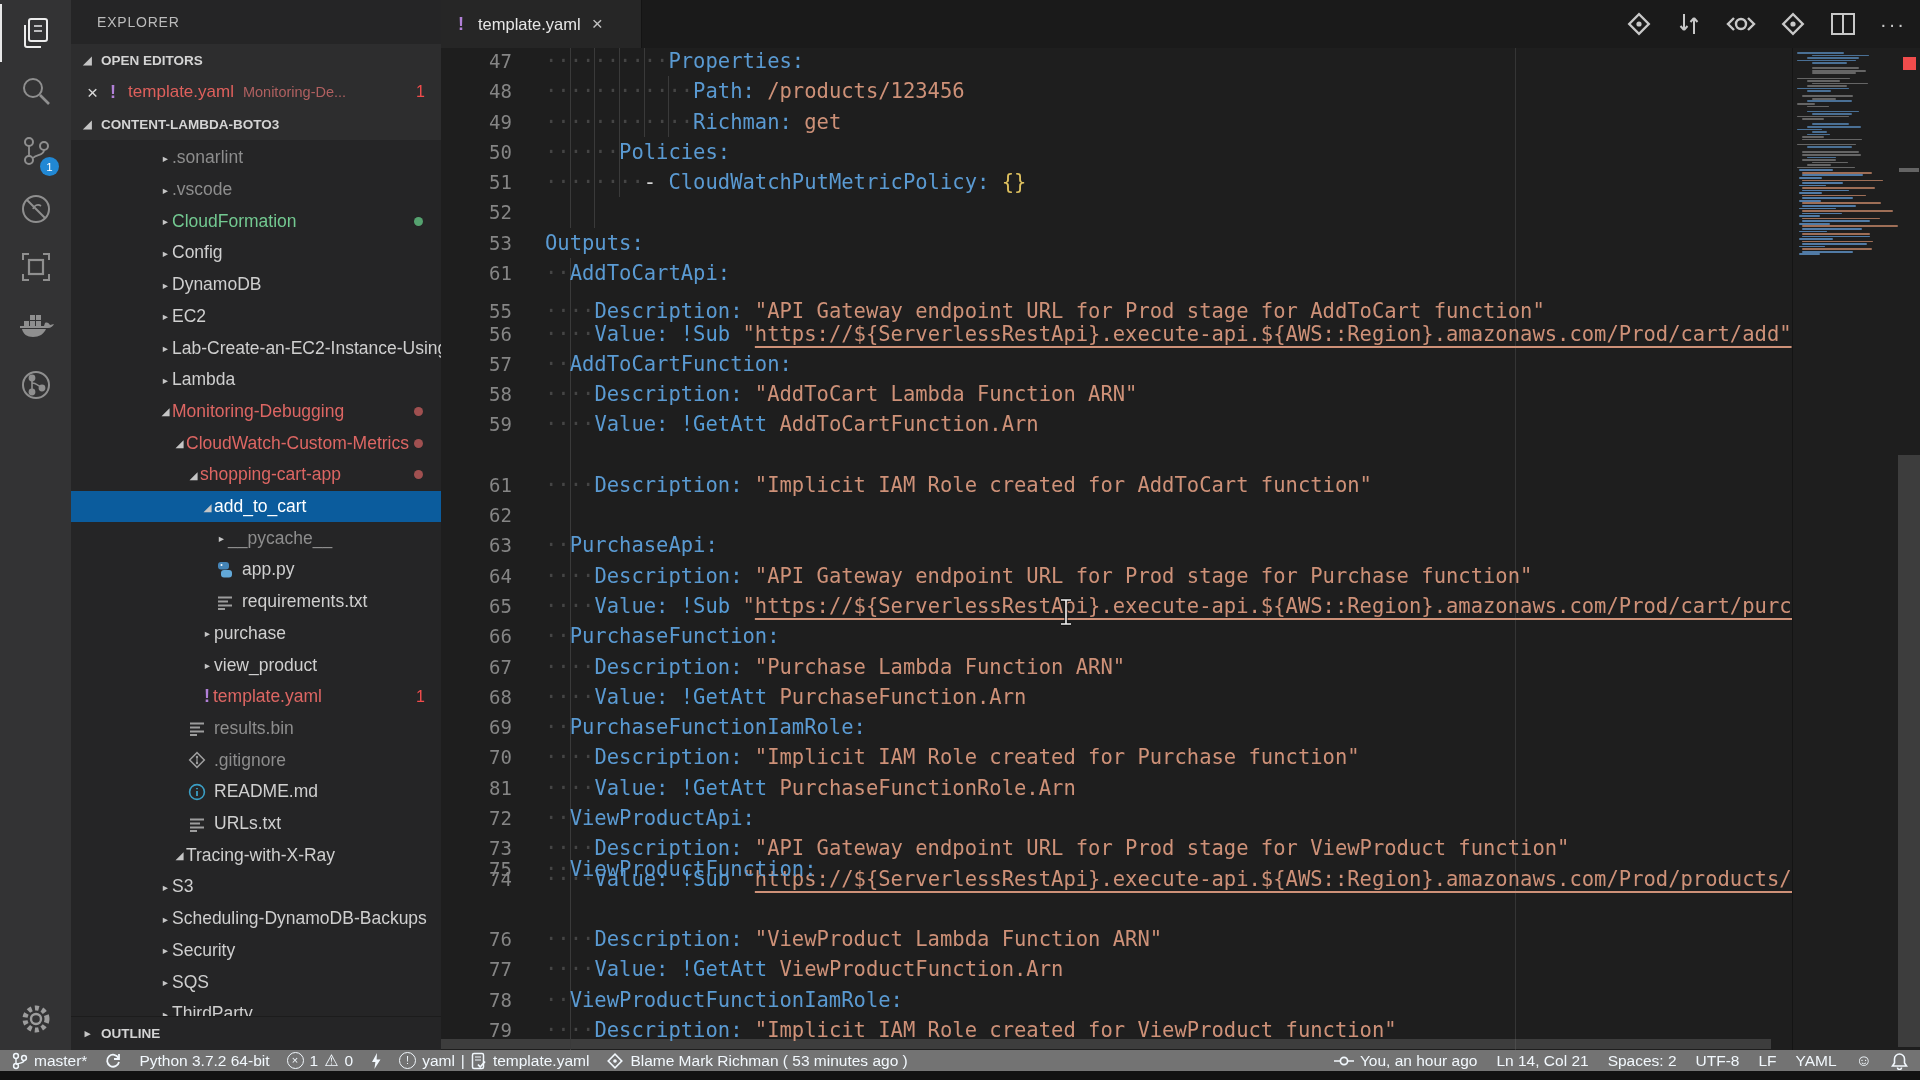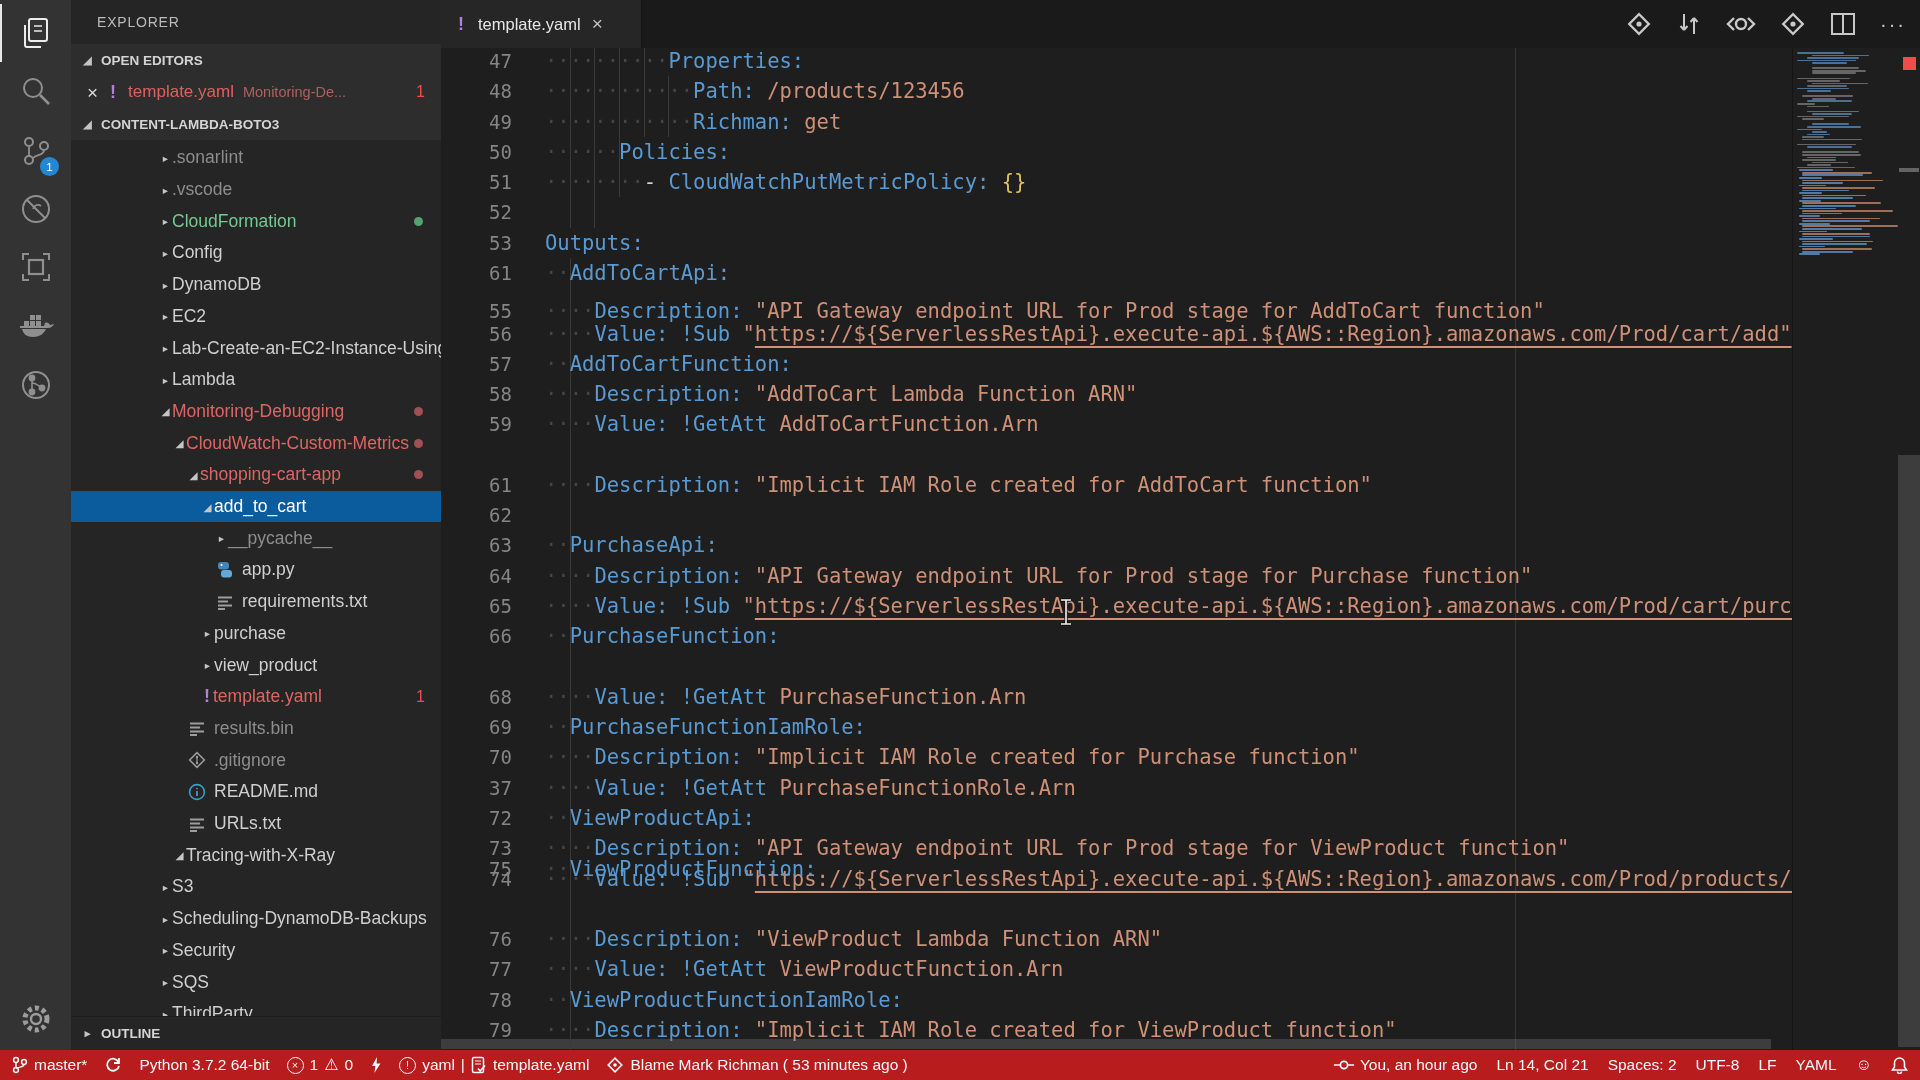--- a/index.html
+++ b/index.html
@@ -71,21 +71,21 @@
   
   .minimap { position:absolute; left:1792px; top:48px; width:106px; height:1002px; background:#1e1e1e;
              border-left:1px solid #141414; overflow:hidden; }
   .mmbar { position:absolute; height:1.7px; border-radius:1px; }
   .scrollzone { position:absolute; left:1898px; top:48px; width:22px; height:1002px; background:#1e1e1e; }
   .vthumb { position:absolute; left:0; top:407px; width:22px; height:592px; background:rgba(121,121,121,.35); }
   .errmark { position:absolute; left:5px; top:9px; width:13px; height:13px; background:#f14c4c; }
   .cursmark { position:absolute; left:1px; top:120px; width:20px; height:4px; background:#8a8a8a; opacity:.65; }
 
   
-  .status { position:absolute; left:0; top:1050px; width:1920px; height:30px; background:#b91c1c; color:#f2f8fd;
+  .status { position:absolute; left:0; top:1050px; width:1920px; height:21px; background:#737373; color:#f2f8fd;
             display:flex; align-items:center; font-size:15.5px; padding:0 12px; }
   .sgroup { display:flex; align-items:center; gap:17px; }
   .sright { margin-left:auto; display:flex; align-items:center; gap:19px; }
   .sitem { display:flex; align-items:center; gap:6px; cursor:pointer; white-space:nowrap; }
   .cir { width:17px; height:17px; border:1.3px solid #f2f8fd; border-radius:50%; display:inline-flex;
          align-items:center; justify-content:center; font-size:11px; line-height:1; flex:none; }
   .glyph { font-size:16px; line-height:1; }
 
   .ibeam { position:absolute; left:1058px; top:598px; z-index:9; pointer-events:none; }
 </style>
@@ -394,24 +394,25 @@
     <div class="cline" style="top: 270.52px;"><span class="lnum">56</span><span class="ccode"><span class="ws">····</span><span class="tk-k">Value:</span><span class="tk-t"> !Sub</span><span class="tk-s"> "</span><span class="tk-u">https://${ServerlessRestApi}.execute-api.${AWS::Region}.amazonaws.com/Prod/cart/add"</span></span></div>
     <div class="cline" style="top: 300.8px;"><span class="lnum">57</span><span class="ccode"><span class="ws">··</span><span class="tk-k">AddToCartFunction:</span></span></div>
     <div class="cline" style="top: 331.08px;"><span class="lnum">58</span><span class="ccode"><span class="ws">····</span><span class="tk-k">Description:</span><span class="tk-s"> "AddToCart Lambda Function ARN"</span></span></div>
     <div class="cline" style="top: 361.36px;"><span class="lnum">59</span><span class="ccode"><span class="ws">····</span><span class="tk-k">Value:</span><span class="tk-t"> !GetAtt</span><span class="tk-v"> AddToCartFunction.Arn</span></span></div>
     <div class="cline" style="top: 421.92px;"><span class="lnum">61</span><span class="ccode"><span class="ws">····</span><span class="tk-k">Description:</span><span class="tk-s"> "Implicit IAM Role created for AddToCart function"</span></span></div>
     <div class="cline" style="top: 452.2px;"><span class="lnum">62</span></div>
     <div class="cline" style="top: 482.48px;"><span class="lnum">63</span><span class="ccode"><span class="ws">··</span><span class="tk-k">PurchaseApi:</span></span></div>
     <div class="cline" style="top: 512.76px;"><span class="lnum">64</span><span class="ccode"><span class="ws">····</span><span class="tk-k">Description:</span><span class="tk-s"> "API Gateway endpoint URL for Prod stage for Purchase function"</span></span></div>
     <div class="cline" style="top: 543.04px;"><span class="lnum">65</span><span class="ccode"><span class="ws">····</span><span class="tk-k">Value:</span><span class="tk-t"> !Sub</span><span class="tk-s"> "</span><span class="tk-u">https://${ServerlessRestApi}.execute-api.${AWS::Region}.amazonaws.com/Prod/cart/purchase"</span></span></div>
     <div class="cline" style="top: 573.32px;"><span class="lnum">66</span><span class="ccode"><span class="ws">··</span><span class="tk-k">PurchaseFunction:</span></span></div>
+    <div class="cline" style="top: 603.6px;"><span class="lnum">67</span><span class="ccode"><span class="ws">····</span><span class="tk-k">Description:</span><span class="tk-s"> "Purchase Lambda Function ARN"</span></span></div>
     <div class="cline" style="top: 633.88px;"><span class="lnum">68</span><span class="ccode"><span class="ws">····</span><span class="tk-k">Value:</span><span class="tk-t"> !GetAtt</span><span class="tk-v"> PurchaseFunction.Arn</span></span></div>
     <div class="cline" style="top: 664.16px;"><span class="lnum">69</span><span class="ccode"><span class="ws">··</span><span class="tk-k">PurchaseFunctionIamRole:</span></span></div>
     <div class="cline" style="top: 694.44px;"><span class="lnum">70</span><span class="ccode"><span class="ws">····</span><span class="tk-k">Description:</span><span class="tk-s"> "Implicit IAM Role created for Purchase function"</span></span></div>
-    <div class="cline" style="top: 724.72px;"><span class="lnum">37</span><span class="ccode"><span class="ws">····</span><span class="tk-k">Value:</span><span class="tk-t"> !GetAtt</span><span class="tk-v"> PurchaseFunctionRole.Arn</span></span></div>
+    <div class="cline" style="top: 724.72px;"><span class="lnum">81</span><span class="ccode"><span class="ws">····</span><span class="tk-k">Value:</span><span class="tk-t"> !GetAtt</span><span class="tk-v"> PurchaseFunctionRole.Arn</span></span></div>
     <div class="cline" style="top: 755px;"><span class="lnum">72</span><span class="ccode"><span class="ws">··</span><span class="tk-k">ViewProductApi:</span></span></div>
     <div class="cline" style="top: 785.28px;"><span class="lnum">73</span><span class="ccode"><span class="ws">····</span><span class="tk-k">Description:</span><span class="tk-s"> "API Gateway endpoint URL for Prod stage for ViewProduct function"</span></span></div>
     <div class="cline" style="top: 815.56px;"><span class="lnum">74</span><span class="ccode"><span class="ws">····</span><span class="tk-k">Value:</span><span class="tk-t"> !Sub</span><span class="tk-s"> "</span><span class="tk-u">https://${ServerlessRestApi}.execute-api.${AWS::Region}.amazonaws.com/Prod/products/123456"</span></span></div>
     <div class="cline" style="top: 806px;"><span class="lnum">75</span><span class="ccode"><span class="ws">··</span><span class="tk-k">ViewProductFunction:</span></span></div>
     <div class="cline" style="top: 876.12px;"><span class="lnum">76</span><span class="ccode"><span class="ws">····</span><span class="tk-k">Description:</span><span class="tk-s"> "ViewProduct Lambda Function ARN"</span></span></div>
     <div class="cline" style="top: 906.4px;"><span class="lnum">77</span><span class="ccode"><span class="ws">····</span><span class="tk-k">Value:</span><span class="tk-t"> !GetAtt</span><span class="tk-v"> ViewProductFunction.Arn</span></span></div>
     <div class="cline" style="top: 936.68px;"><span class="lnum">78</span><span class="ccode"><span class="ws">··</span><span class="tk-k">ViewProductFunctionIamRole:</span></span></div>
     <div class="cline" style="top: 966.96px;"><span class="lnum">79</span><span class="ccode"><span class="ws">····</span><span class="tk-k">Description:</span><span class="tk-s"> "Implicit IAM Role created for ViewProduct function"</span></span></div>
     <div class="cline" style="top: 997.24px;"><span class="lnum">80</span><span class="ccode"><span class="ws">····</span><span class="tk-k">Value:</span><span class="tk-t"> !GetAtt</span><span class="tk-v"> ViewProductFunctionRole.Arn</span></span></div>
   </div>

